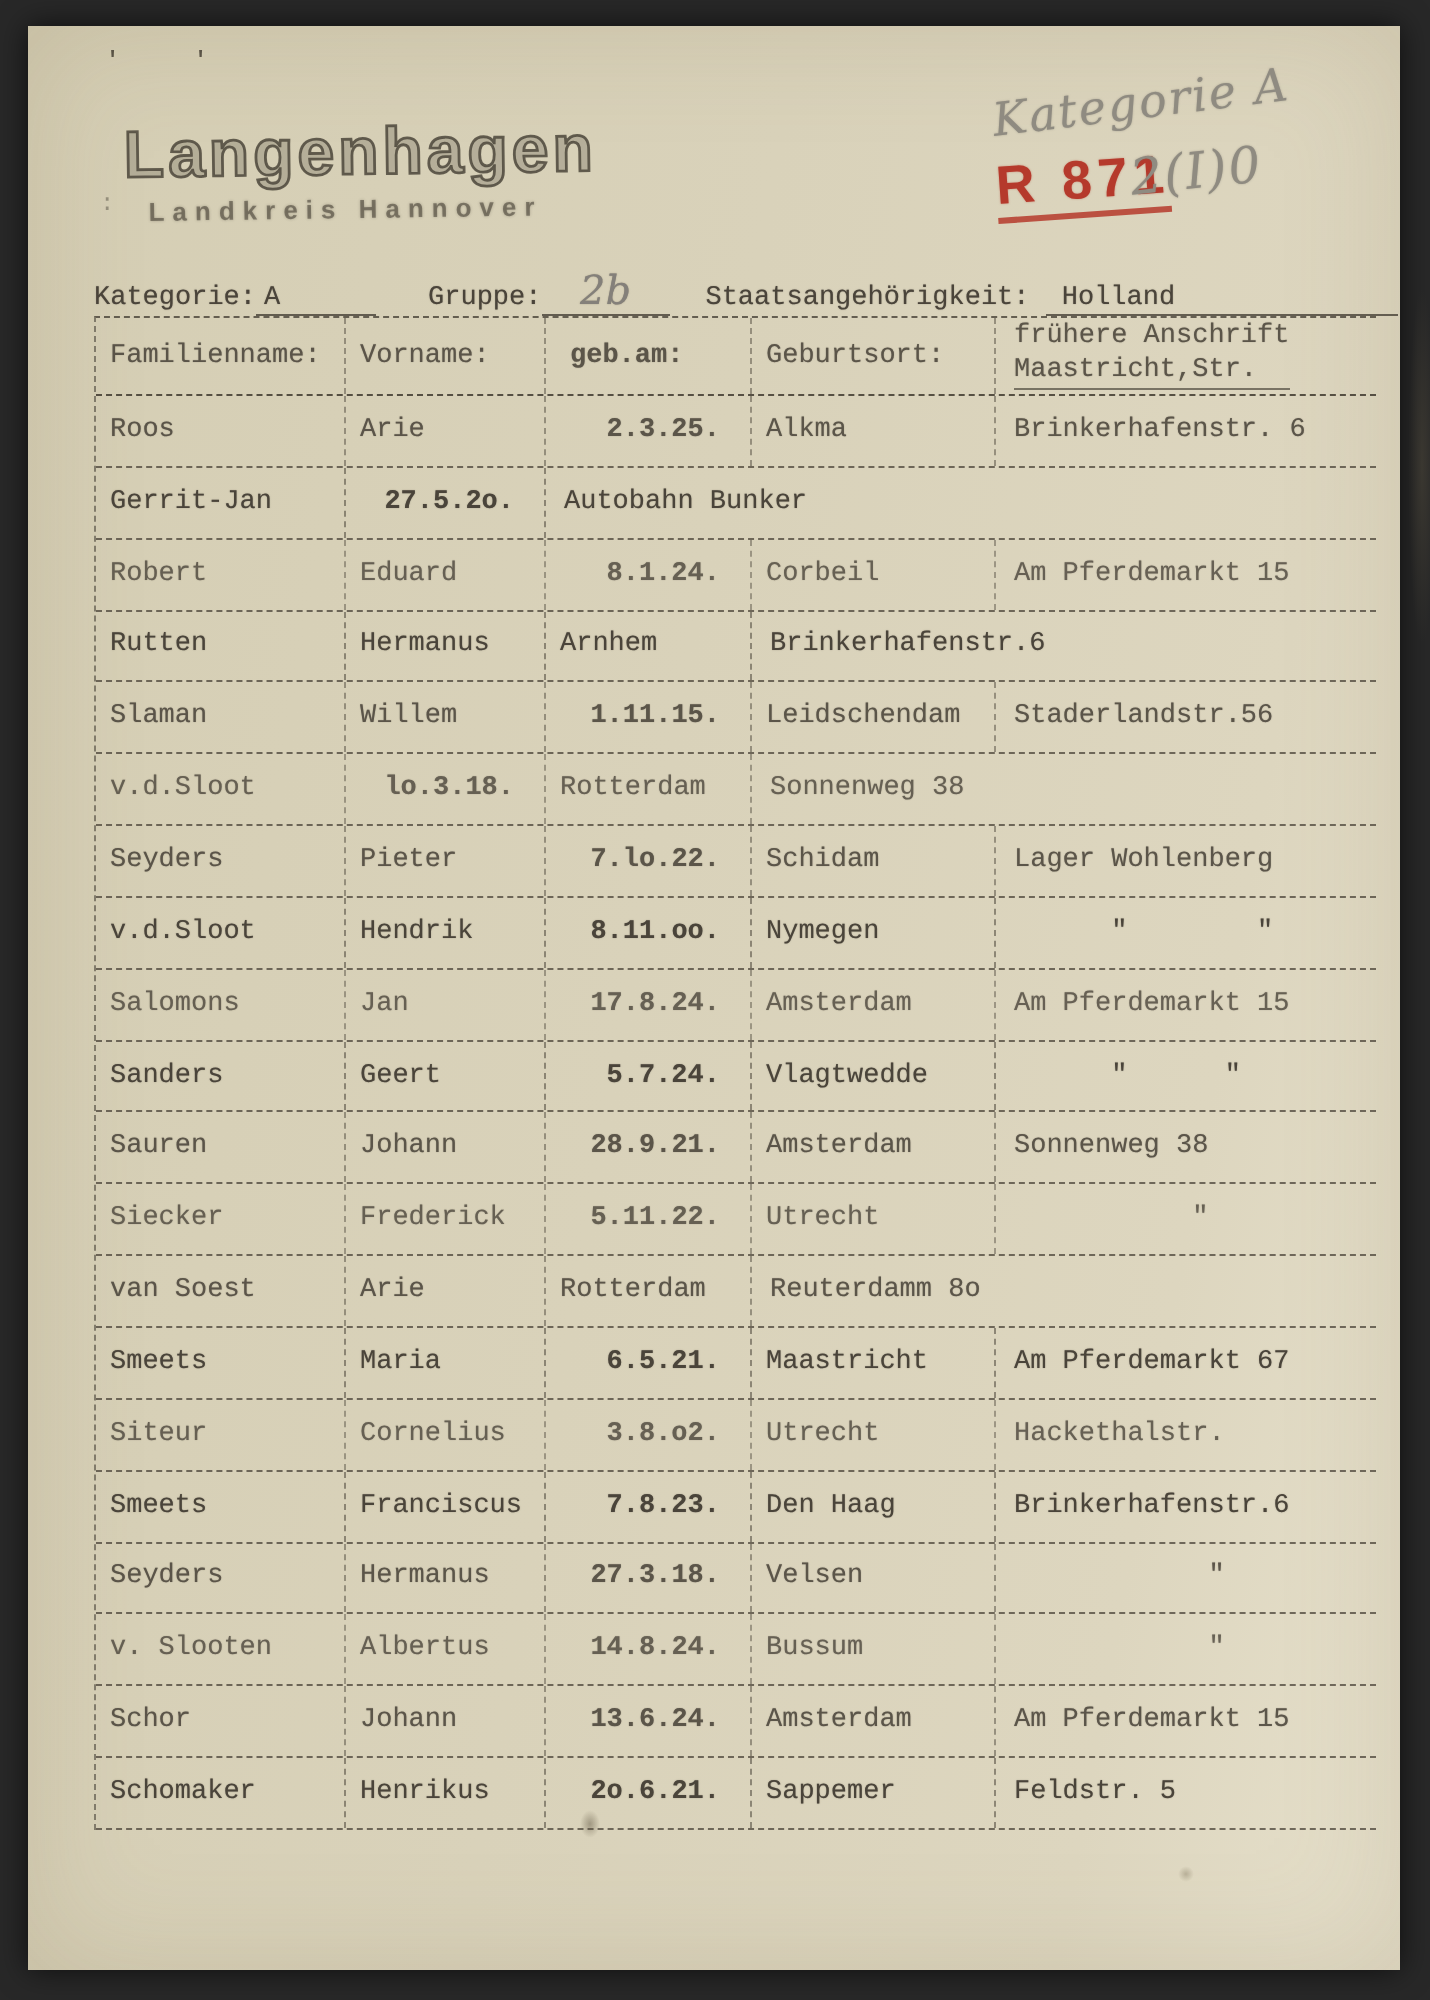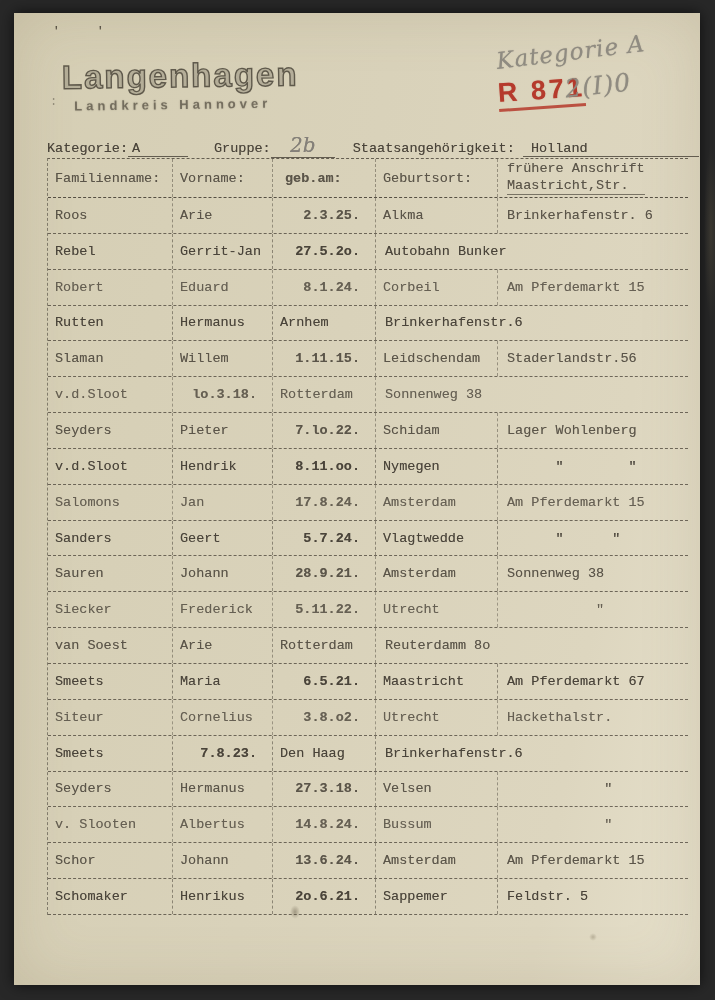--- a/index.html
+++ b/index.html
@@ -123,21 +123,20 @@
     </div>
     <div id="tbody">
         <div class="trow">
           <div class="tcell c0">Roos</div>
           <div class="tcell c1">Arie</div>
           <div class="tcell c2">2.3.25.</div>
           <div class="tcell c3">Alkma</div>
           <div class="tcell c4">Brinkerhafenstr. 6</div>
         </div>
         <div class="trow">
-          <div class="tcell c0">Rebel</div>
           <div class="tcell c1">Gerrit-Jan</div>
           <div class="tcell c2">27.5.2o.</div>
           <div class="tcell c4">Autobahn Bunker</div>
         </div>
         <div class="trow">
           <div class="tcell c0">Robert</div>
           <div class="tcell c1">Eduard</div>
           <div class="tcell c2">8.1.24.</div>
           <div class="tcell c3">Corbeil</div>
           <div class="tcell c4">Am Pferdemarkt 15</div>
@@ -218,20 +217,21 @@
         </div>
         <div class="trow">
           <div class="tcell c0">Siteur</div>
           <div class="tcell c1">Cornelius</div>
           <div class="tcell c2">3.8.o2.</div>
           <div class="tcell c3">Utrecht</div>
           <div class="tcell c4">Hackethalstr.</div>
         </div>
         <div class="trow">
           <div class="tcell c0">Smeets</div>
+          <div class="tcell c1">Franciscus</div>
           <div class="tcell c2">7.8.23.</div>
           <div class="tcell c3">Den Haag</div>
           <div class="tcell c4">Brinkerhafenstr.6</div>
         </div>
         <div class="trow">
           <div class="tcell c0">Seyders</div>
           <div class="tcell c1">Hermanus</div>
           <div class="tcell c2">27.3.18.</div>
           <div class="tcell c3">Velsen</div>
           <div class="tcell c4">            "</div>

